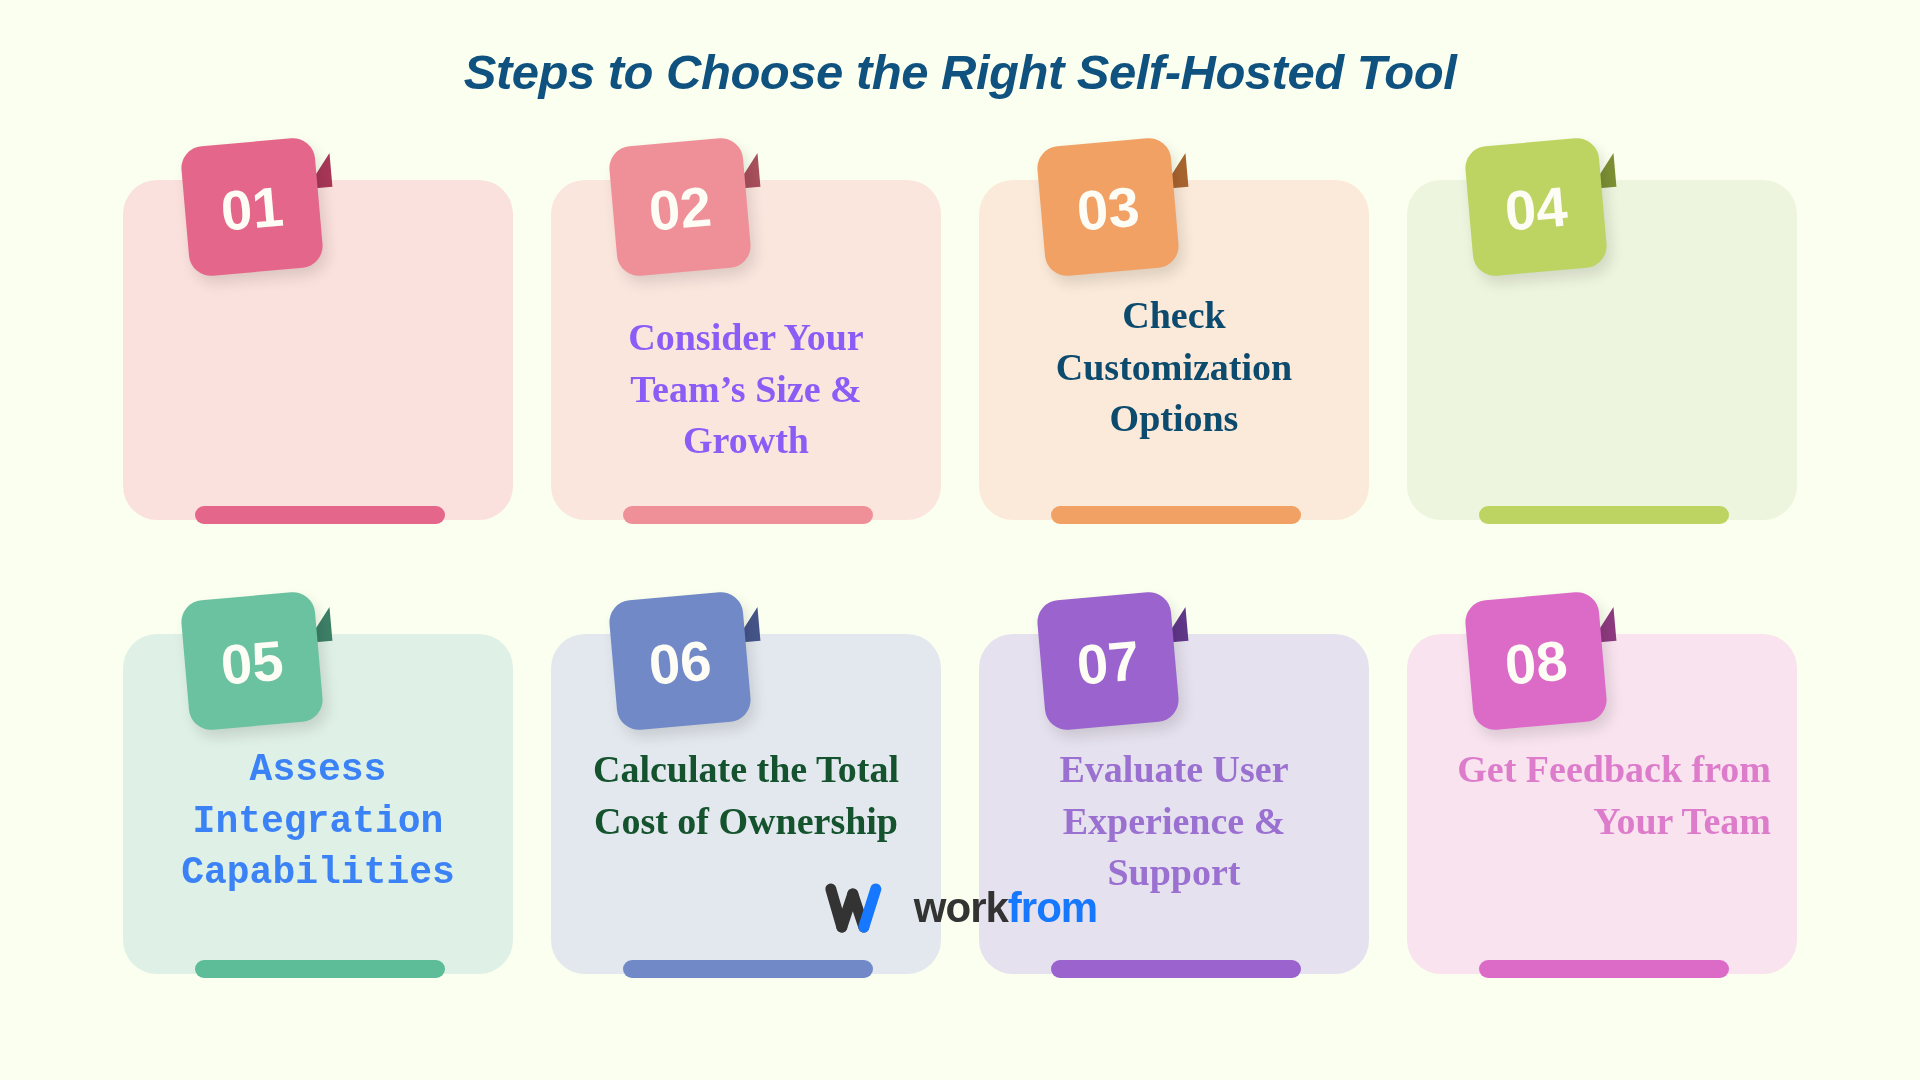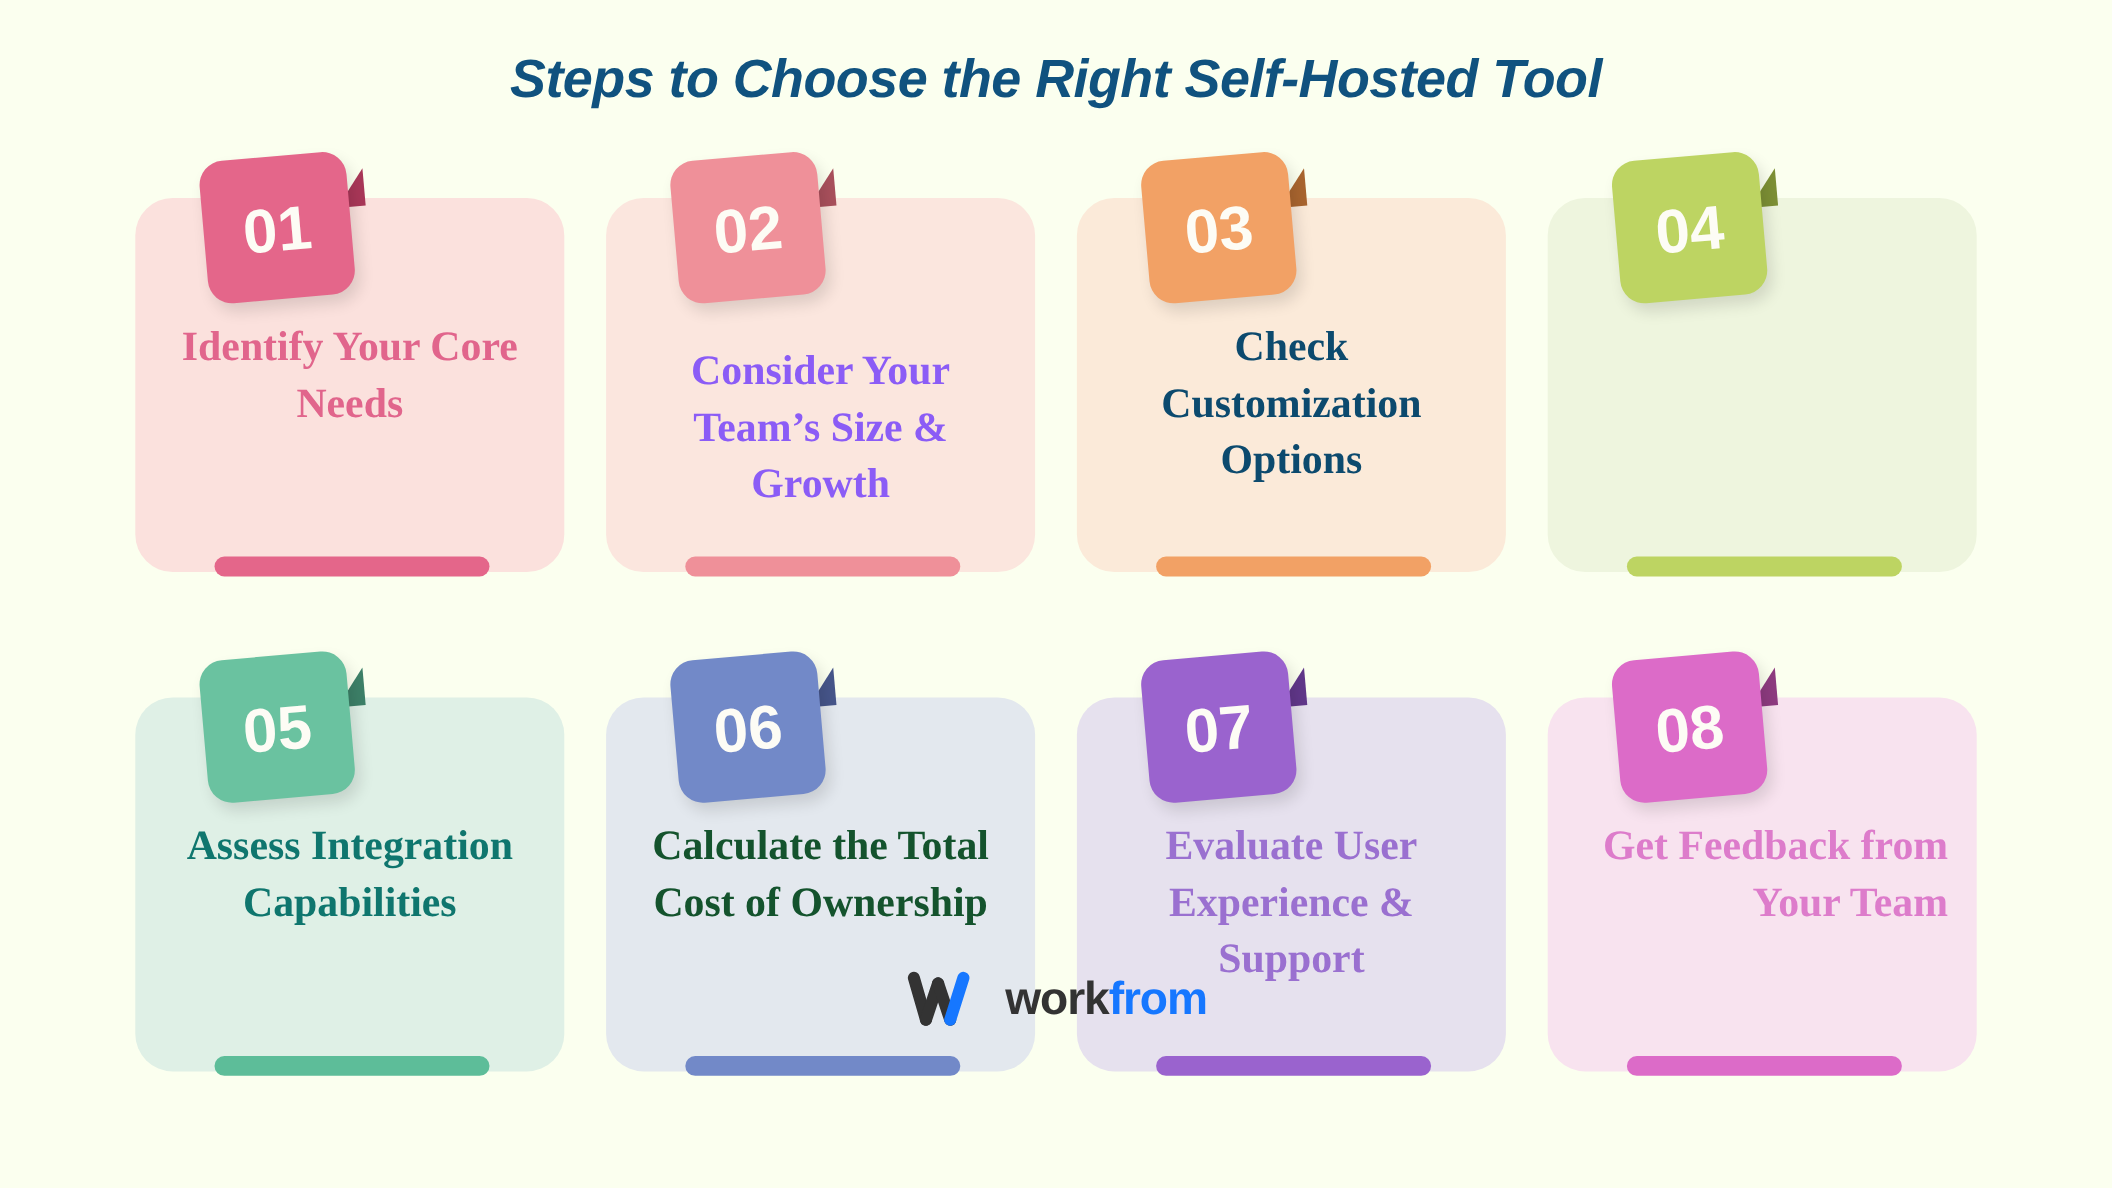--- a/index.html
+++ b/index.html
@@ -163,21 +163,20 @@
 
   <div class="grid">
 
     <div class="card">
       <div class="card-body" style="background: rgb(251, 225, 221);"></div>
       <div class="accent-bar" style="background: rgb(228, 102, 138);"></div>
       <div class="fold" style="border-right-color: rgb(169, 55, 88);"></div>
       <div class="badge" style="background: rgb(228, 102, 138);">
         <span class="badge-num">01</span>
       </div>
-      <div class="card-title" style="color: rgb(225, 101, 140);">Identify Your Core Needs</div>
     </div>
 
     <div class="card">
       <div class="card-body" style="background: rgb(251, 230, 222);"></div>
       <div class="accent-bar" style="background: rgb(239, 144, 153);"></div>
       <div class="fold" style="border-right-color: rgb(169, 80, 92);"></div>
       <div class="badge" style="background: rgb(239, 144, 153);">
         <span class="badge-num">02</span>
       </div>
       <div class="card-title" style="color: #8b5cf6; margin-top: 22px;">Consider Your Team’s Size &amp; Growth</div>
@@ -202,21 +201,21 @@
       </div>
     </div>
 
     <div class="card">
       <div class="card-body" style="background: rgb(223, 240, 230);"></div>
       <div class="accent-bar" style="background: rgb(93, 189, 153);"></div>
       <div class="fold" style="border-right-color: rgb(61, 128, 104);"></div>
       <div class="badge" style="background: rgb(106, 194, 160);">
         <span class="badge-num">05</span>
       </div>
-      <div class="card-title" style="color: #0f766e;">Assess Integration Capabilities</div>
+      <div class="card-title" style="color: #3b82f6; font-family: Liberation Mono, monospace;">Assess Integration Capabilities</div>
     </div>
 
     <div class="card">
       <div class="card-body" style="background: rgb(227, 232, 238);"></div>
       <div class="accent-bar" style="background: rgb(114, 137, 200);"></div>
       <div class="fold" style="border-right-color: rgb(70, 85, 138);"></div>
       <div class="badge" style="background: rgb(114, 137, 200);">
         <span class="badge-num">06</span>
       </div>
       <div class="card-title" style="color: #14532d;">Calculate the Total Cost of Ownership</div>

